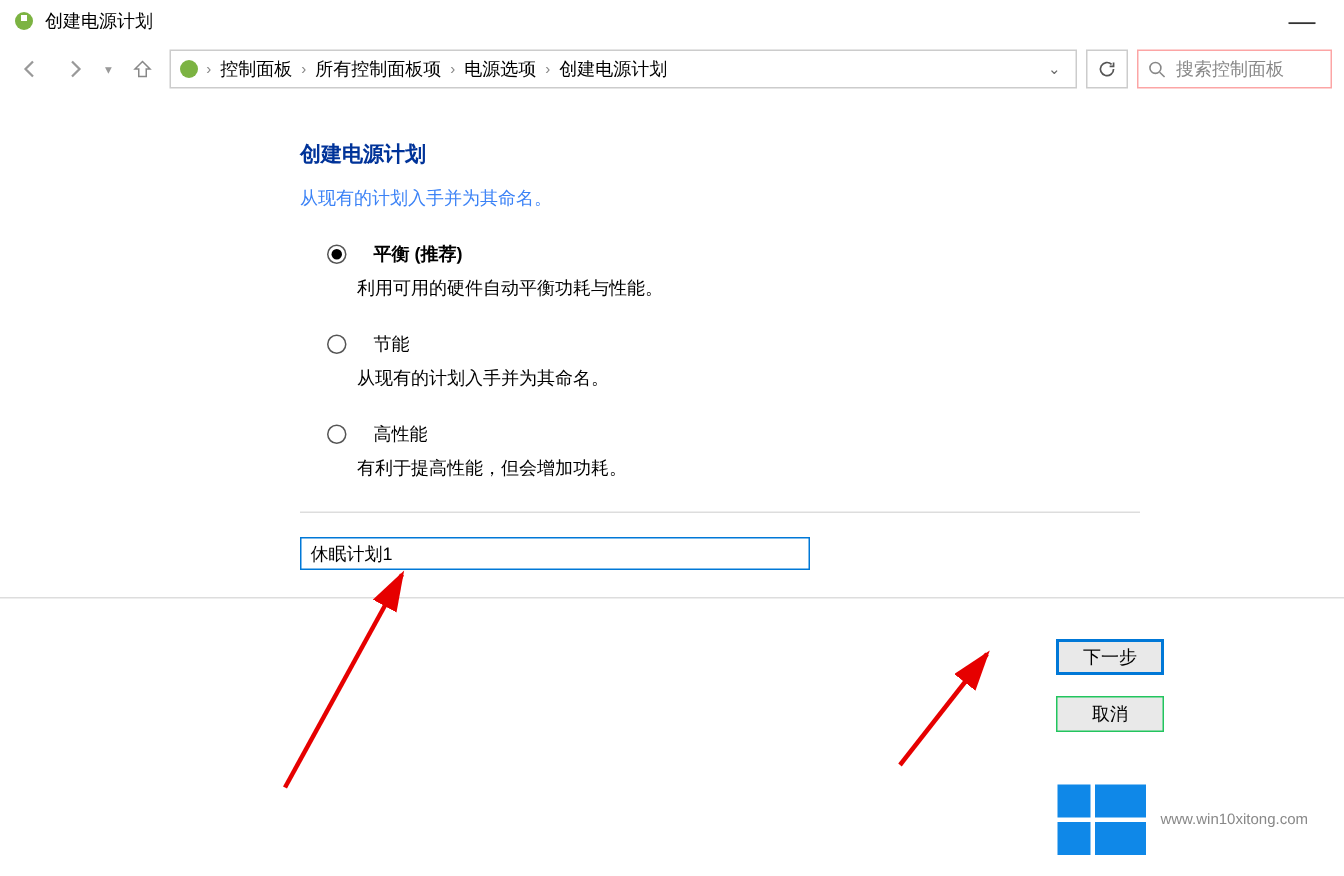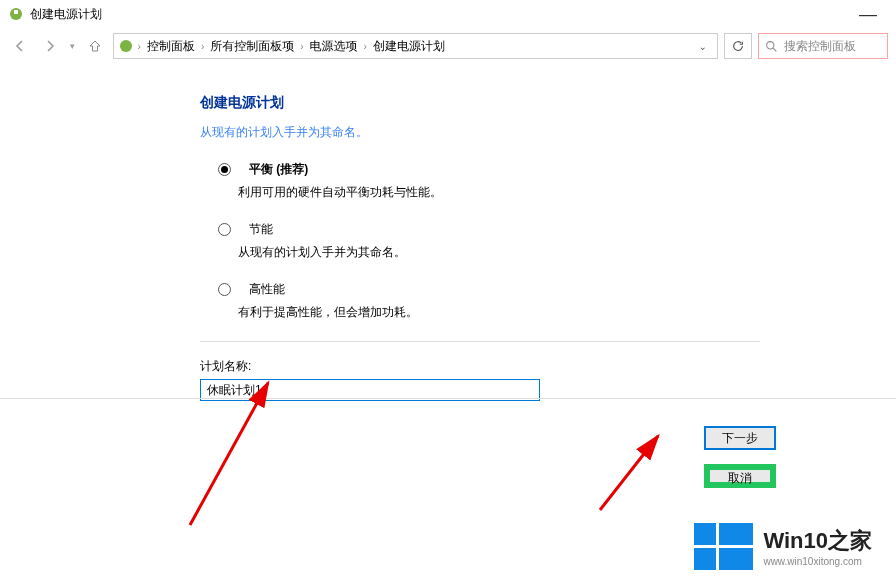--- a/index.html
+++ b/index.html
@@ -202,21 +202,21 @@
     .button-row-divider {
       position: absolute;
       top: 398px;
       left: 0;
       right: 0;
       border-top: 1px solid #ddd;
     }
     .btn {
       width: 72px;
       height: 24px;
-      border: 6px solid #22c55e;
+      border: 1px solid #22c55e;
       background: #e9e9e9;
       cursor: pointer;
       font-family: inherit;
       font-size: 12px;
     }
     .btn.primary {
       border: 2px solid #0078d7;
     }
     .arrow-annotation {
       position: absolute;
@@ -342,21 +342,20 @@
       <div class="radio-line">
         <span class="radio-dot"></span>
         <span class="radio-label">高性能</span>
       </div>
       <div class="radio-desc">有利于提高性能，但会增加功耗。</div>
     </div>
   </div>
 
   <div class="divider"></div>
 
-  <div class="field-label">计划名称:</div>
   <input class="plan-name-input" value="休眠计划1" style="">
 </div>
 
 <div class="button-row-divider"></div>
 <div class="button-row">
   <button class="btn primary">下一步</button>
   <button class="btn">取消</button>
 </div>
 
 <svg class="arrow-annotation" style="left:170px; top:375px;" width="120" height="160">
@@ -378,16 +377,15 @@
 </svg>
 
 <div class="logo-block">
   <div class="win-logo">
     <div class="win-sq"></div>
       <div class="win-sq"></div>
     <div class="win-sq"></div>
       <div class="win-sq"></div>
   </div>
   <div class="logo-text">
-    <span class="logo-main">Win10之家</span>
     <span class="logo-sub">www.win10xitong.com</span>
   </div>
 </div>
 
 </body></html>

